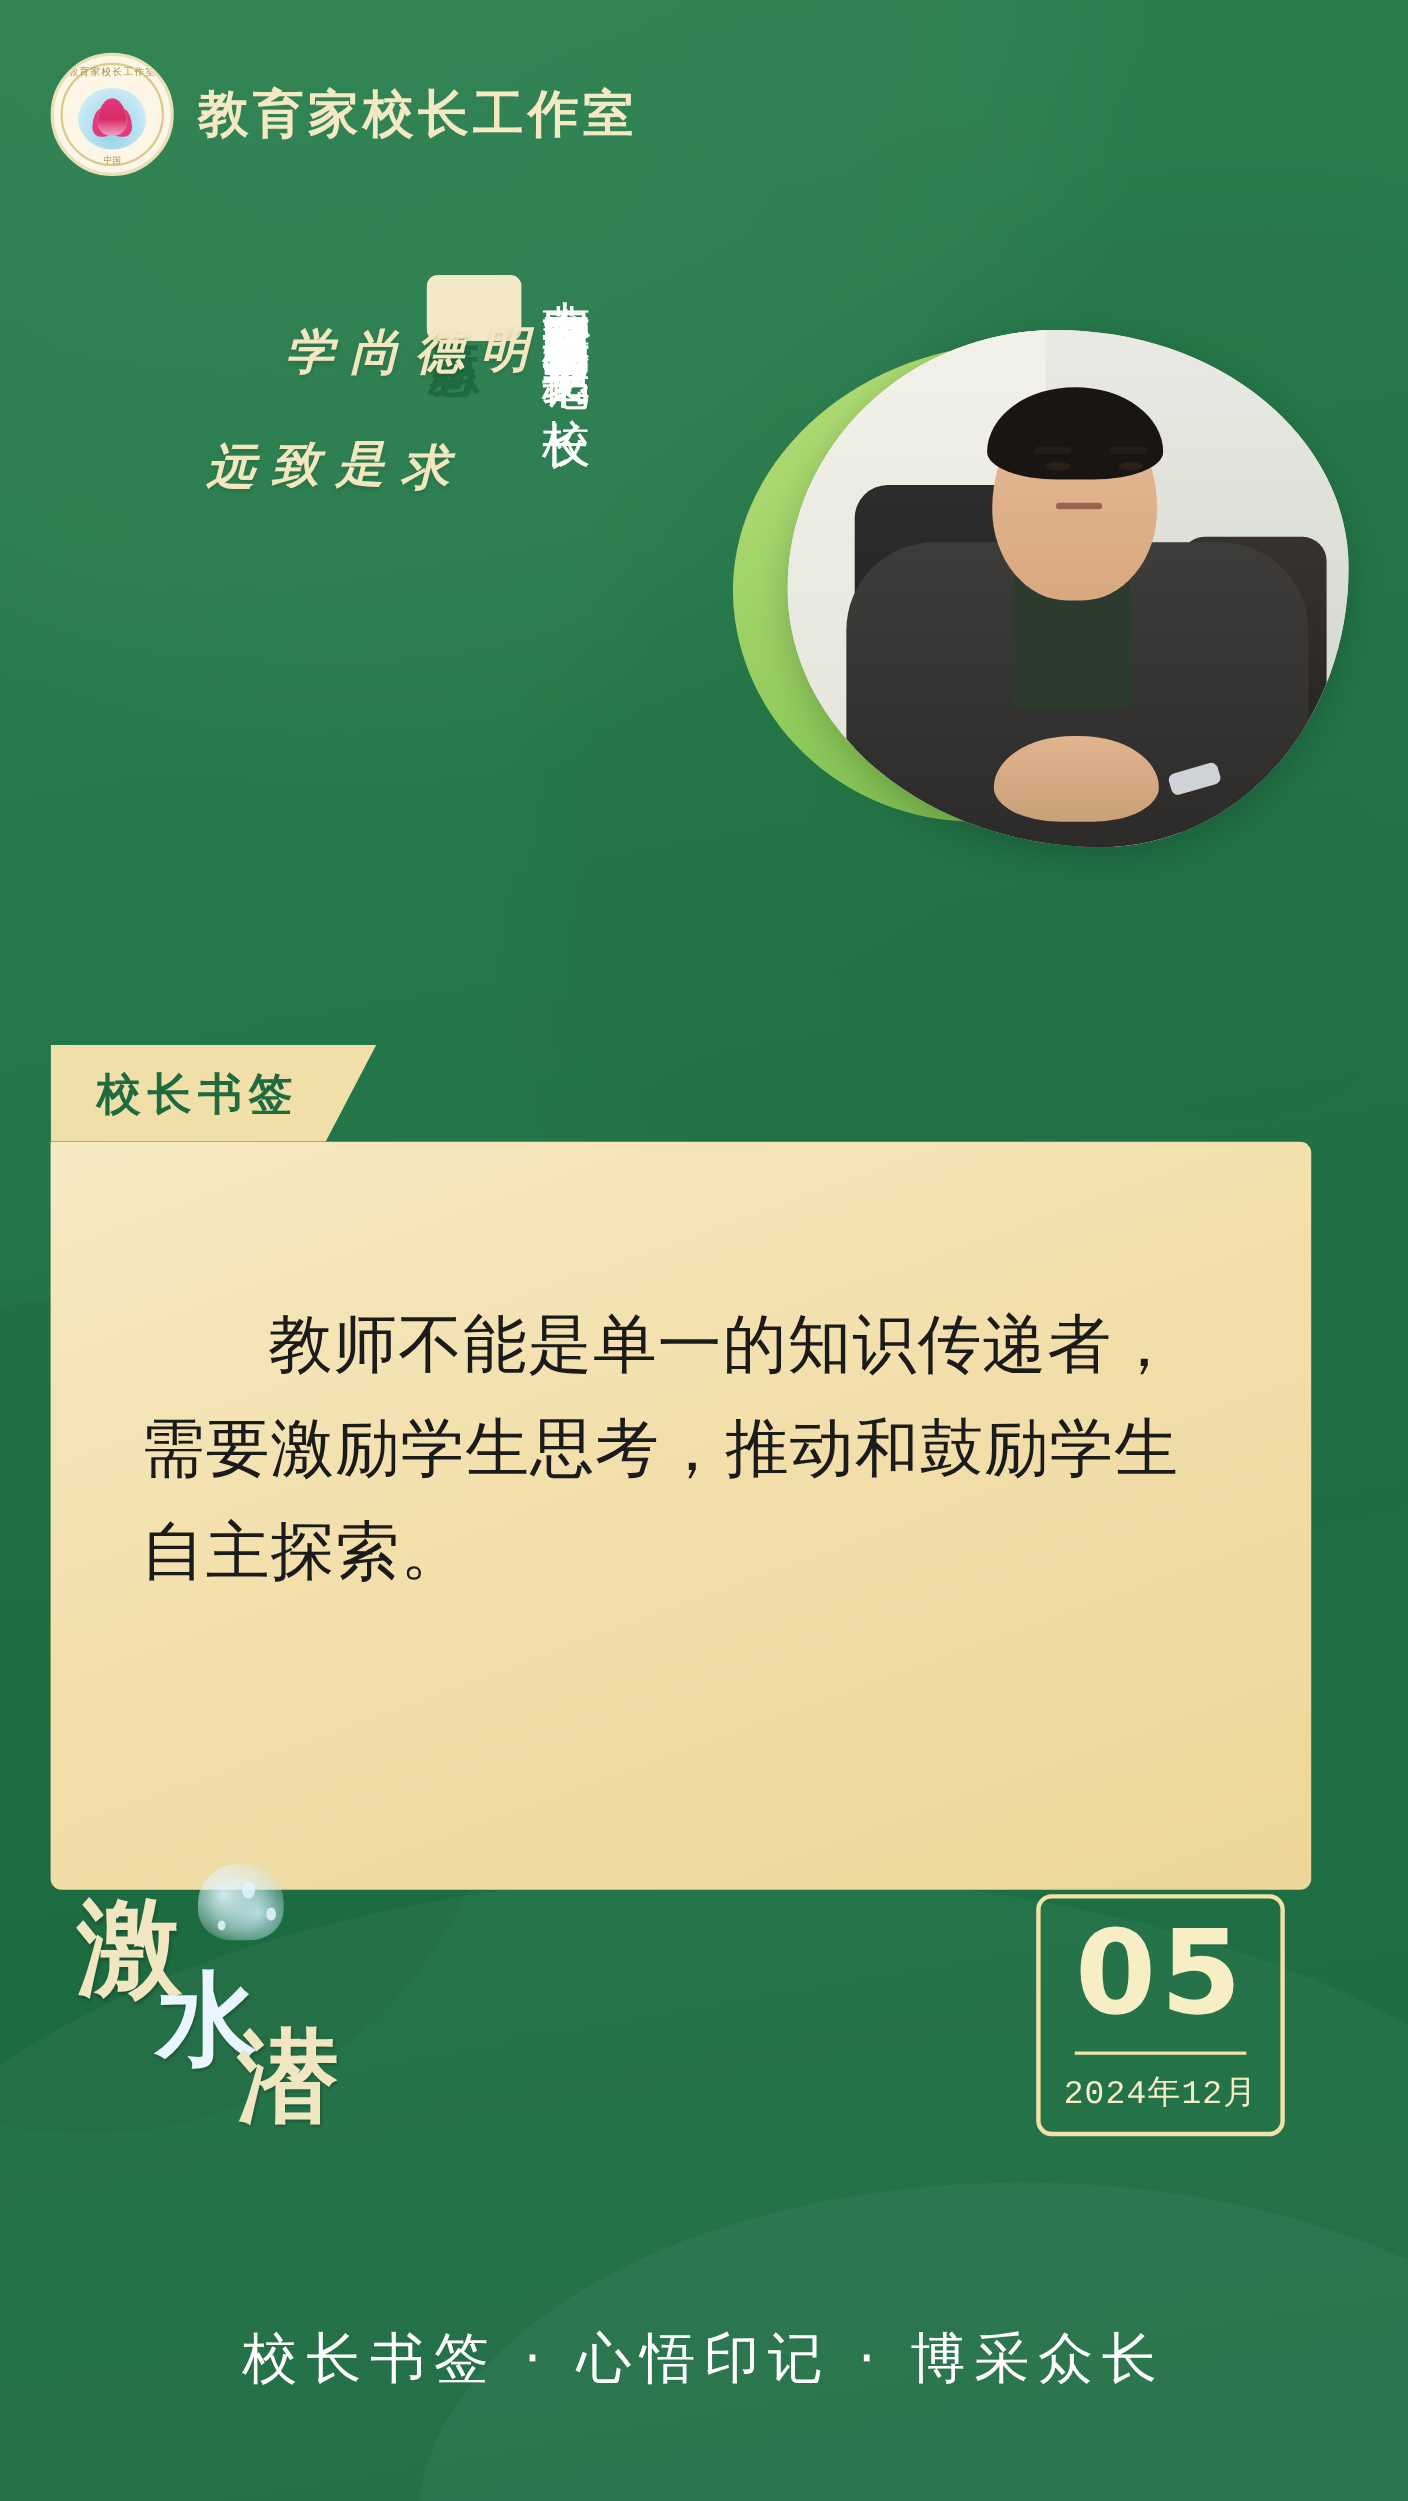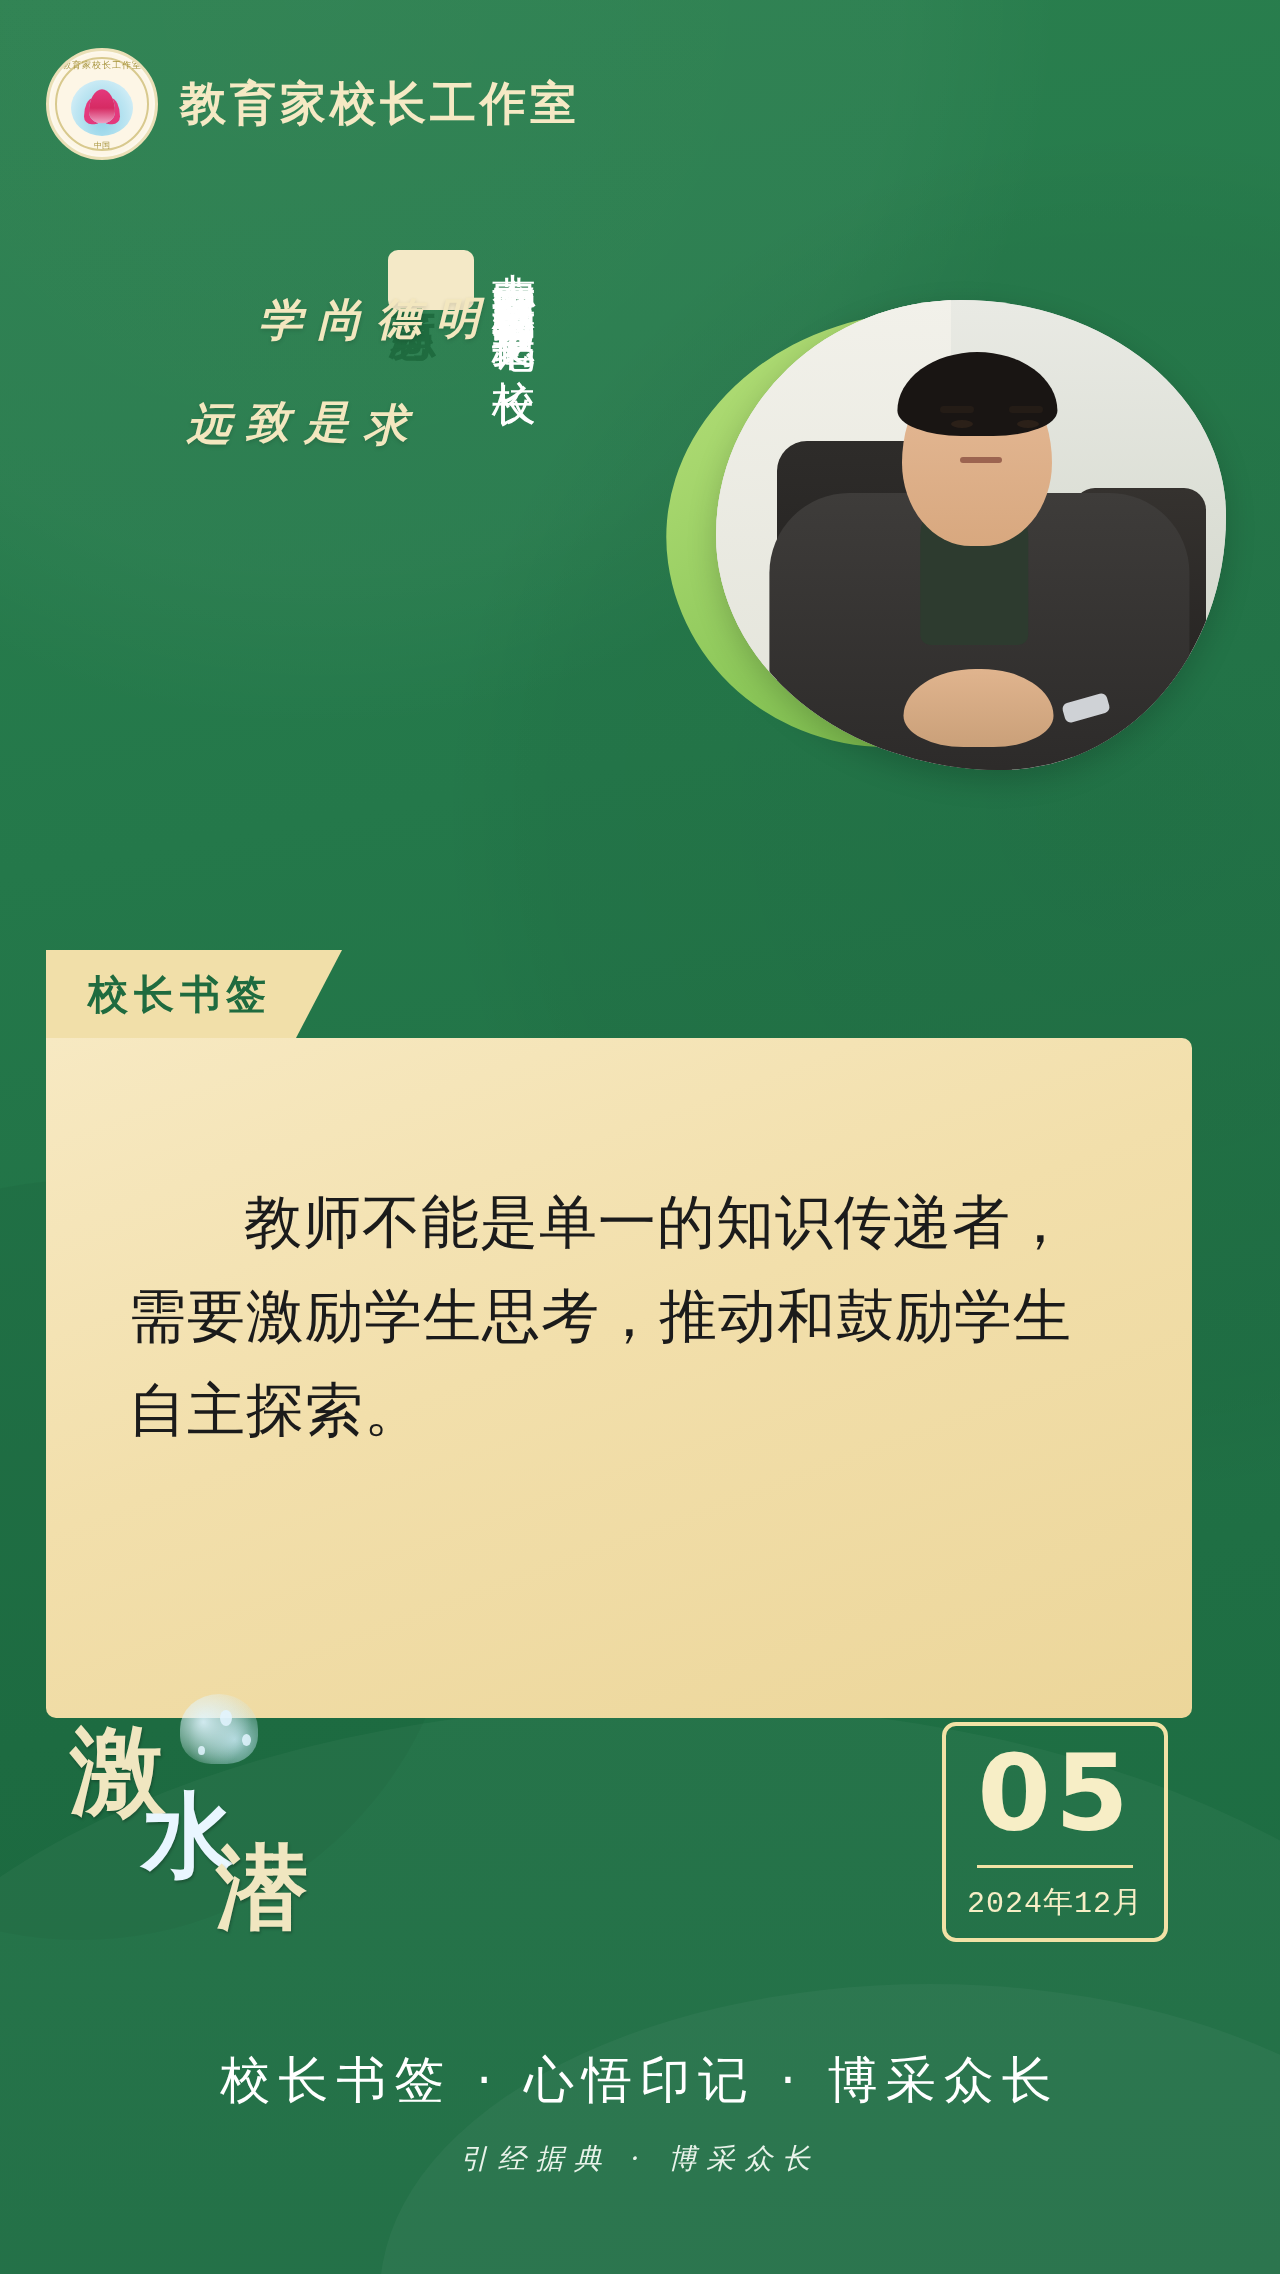--- a/index.html
+++ b/index.html
@@ -548,16 +548,15 @@
   </div>
 
   <div class="date-box">
     <div class="date-day">05</div>
     <div class="date-sep"></div>
     <div class="date-month">2024年12月</div>
   </div>
 
   <div class="footer">
     <div class="footer-main">校长书签 · 心悟印记 · 博采众长</div>
-    <div class="footer-sub">引经据典 · 博采众长</div>
   </div>
 
 </div>
 
 </body></html>

